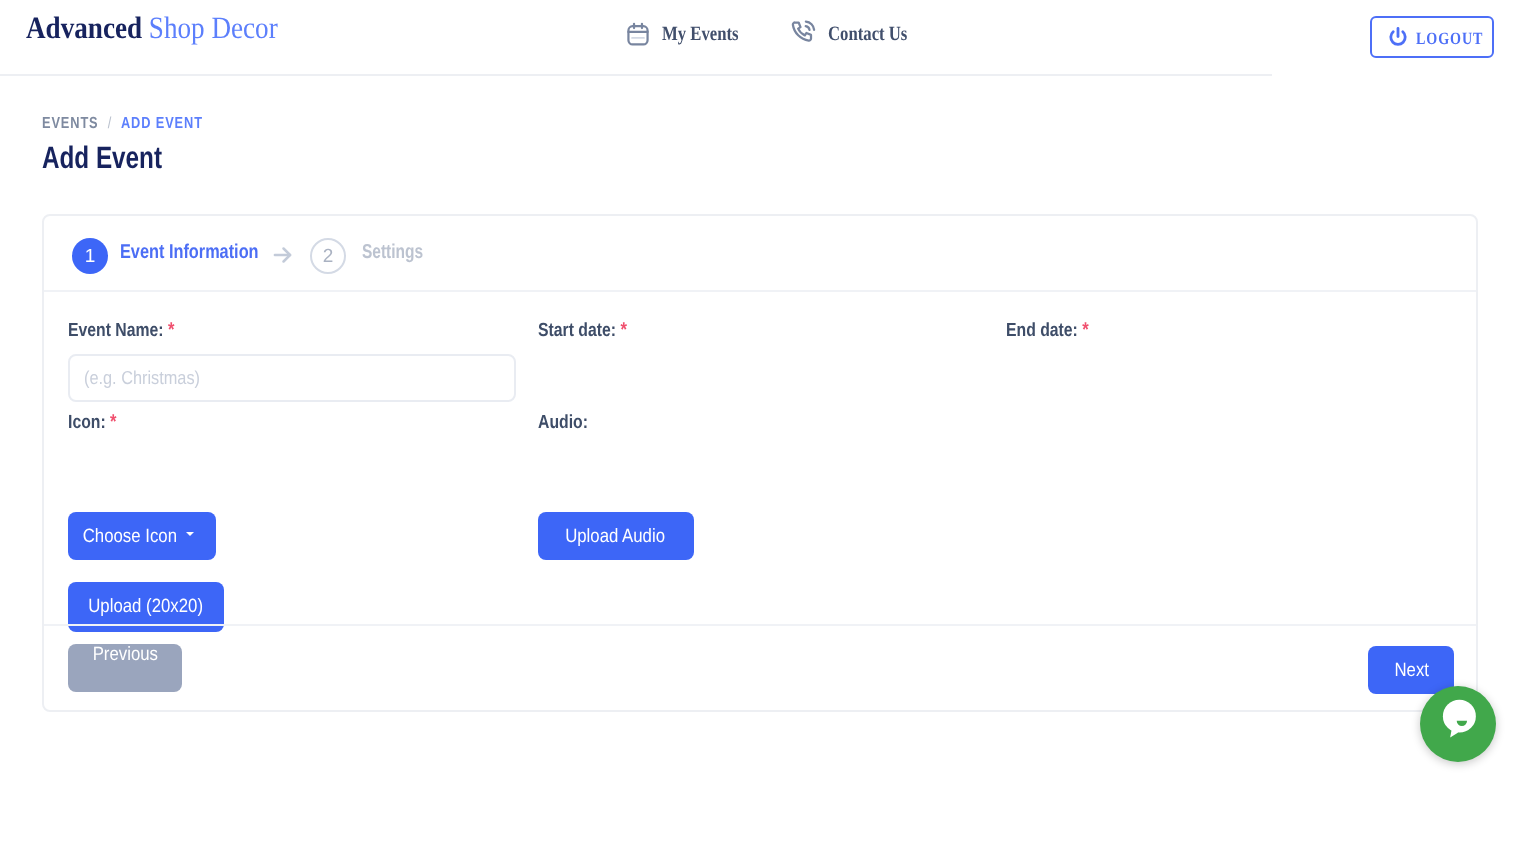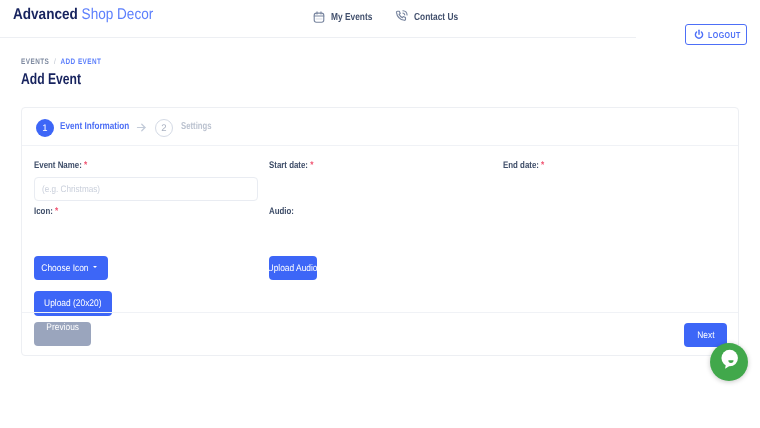--- a/index.html
+++ b/index.html
@@ -2,30 +2,30 @@
 <html><head>
 <meta charset="utf-8">
 <style>
   html,body{margin:0;padding:0;}
   *{-webkit-font-smoothing:antialiased;text-rendering:geometricPrecision;}
   body{width:760px;height:428px;background:#ffffff;
        font-family:"Liberation Sans",sans-serif;overflow:hidden;position:relative;}
 
   
   .header{position:absolute;left:0;top:0;width:636px;height:37px;
-          border-bottom:1px solid #edeff3;background:#fff;}
+          border-bottom:1px solid #edeff3;background:#fff;font-family:Liberation Serif, serif;}
   .logo{position:absolute;left:13px;top:6px;font-size:15.5px;font-weight:700;
         white-space:nowrap;transform:scaleX(.875);transform-origin:left top;}
   .logo .a{color:#17235e;}
   .logo .b{color:#5c7ffc;font-weight:400;}
   .navitem{position:absolute;color:#414f6c;font-size:10.2px;font-weight:700;
            white-space:nowrap;transform:scaleX(.82);transform-origin:left top;}
   .navicon{position:absolute;}
   .navicon svg{display:block;}
-  .logout{position:absolute;left:685px;top:24px;width:62px;height:21px;
+  .logout{position:absolute;left:685px;top:8px;width:62px;height:21px;
           border:1.3px solid #4d6ff7;border-radius:3px;background:#fff;
           box-sizing:border-box;}
   .logout .lbl{position:absolute;left:22px;top:4.5px;color:#4d6ff7;font-size:8.6px;
                font-weight:700;letter-spacing:.55px;white-space:nowrap;
                transform:scaleX(.82);transform-origin:left top;}
   .logout .pw{position:absolute;left:7px;top:2px;}
 
   
   .crumb{position:absolute;left:21px;top:57px;font-size:8px;font-weight:700;
          letter-spacing:.55px;color:#7e8aa0;white-space:nowrap;
@@ -179,21 +179,21 @@
       <span>Choose Icon</span>
       <span class="caret"></span>
     </div>
     <div class="btn" style="left:12px;top:114px;width:78px;height:25px">
       <span>Upload (20x20)</span>
     </div>
 
     <div class="lab" style="left:247px;top:61px">
       <span>Audio:</span>
     </div>
-    <div class="btn" style="left:247px;top:79px;width:48px;height:24px">
+    <div class="btn" style="left:247px;top:79px;width:78px;height:24px">
       <span>Upload Audio</span>
     </div>
   </div>
 
   <div class="foot">
     <div class="prev">
       <span>Previous</span>
     </div>
     <div class="next">
       <span>Next</span>

